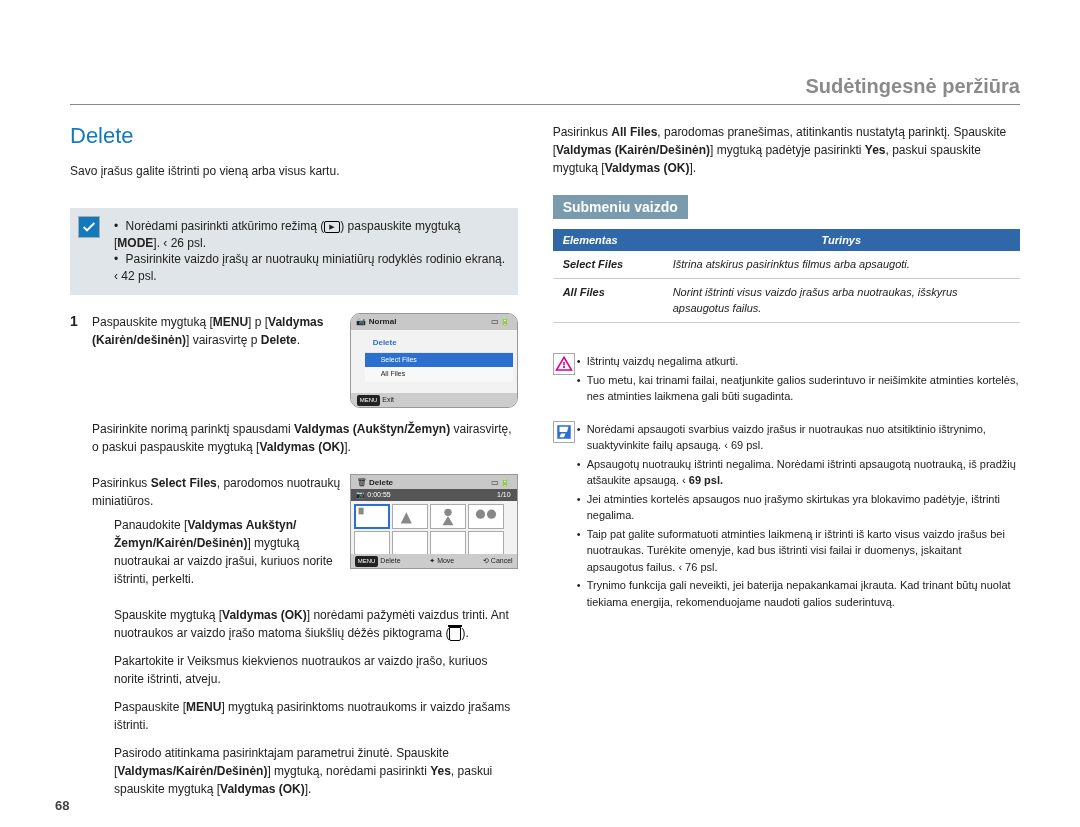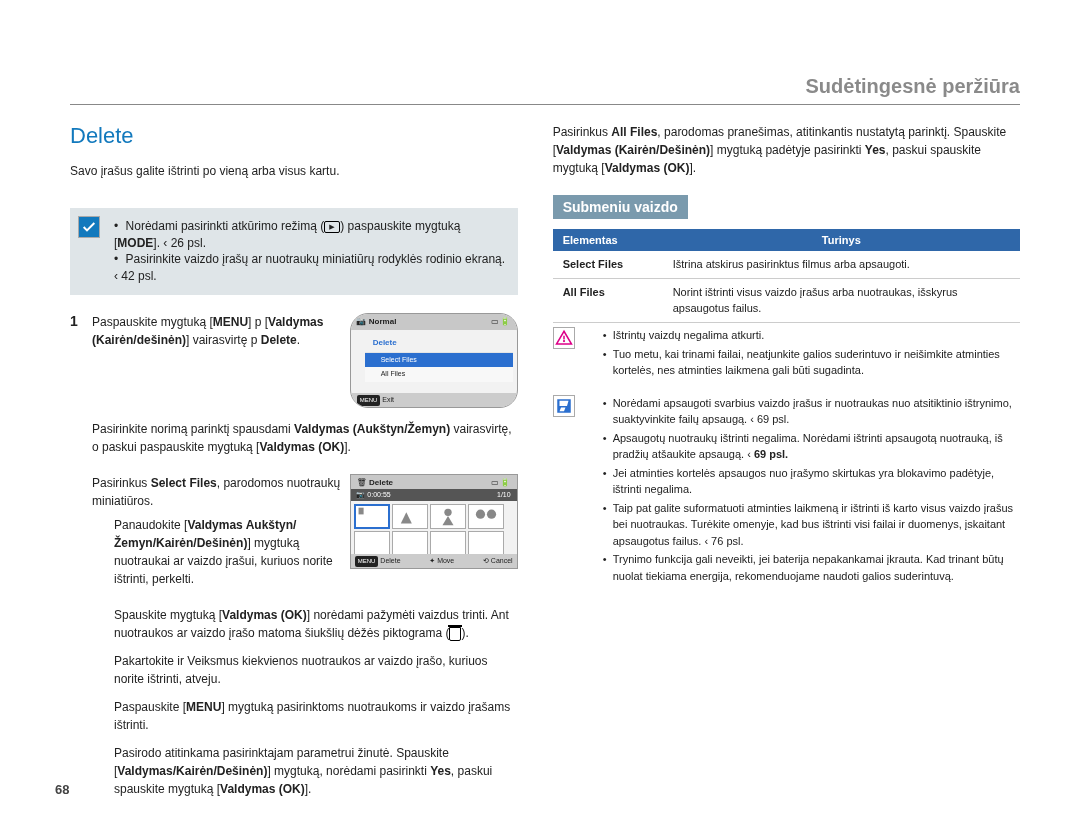--- a/index.html
+++ b/index.html
@@ -63,21 +63,21 @@
     .inline-icon::after{ content:"▶"; font-size:7px; position:absolute; left:4px; top:0; }
     .step { display:flex; margin-bottom:12px; }
     .step-num { width:22px; font-weight:bold; font-size:14px; flex-shrink:0; }
     .step-body { flex:1; line-height:1.5; }
     .step-body p { margin-bottom:6px; }
     .sub-step { padding-left:22px; margin-bottom:10px; line-height:1.5; }
     .mock-ui {
       float:right;
       width:168px; height:95px;
       border:1px solid #999;
-      border-radius:18px;
+      border-radius:10px;
       background:#f2f2f2;
       margin-left:8px;
       position:relative;
       overflow:hidden;
     }
     .mock-ui-top {
       height:16px; background:#c8c8c8;
       font-size:8px; padding:3px 6px;
       display:flex; justify-content:space-between; align-items:center;
     }
@@ -118,39 +118,39 @@
     .right-first-p { line-height:1.5; margin-bottom:18px; }
     .sublabel {
       display:inline-block;
       background:#7a9aad;
       color:#fff;
       font-size:14px;
       padding:4px 10px;
       margin-bottom:10px;
       font-weight:bold;
     }
-    table.sm { width:100%; border-collapse:collapse; margin-bottom:4px;}
+    table.sm { width:100%; border-collapse:collapse; margin-bottom:30px;font-style:italic;}
     table.sm th { background:#2f67a9; color:#fff; font-size:11px; padding:5px 10px; text-align:left; }
     table.sm th:first-child { width:110px; }
     table.sm td { padding:6px 10px; border-bottom:1px solid #ccc; font-size:11px; line-height:1.4; vertical-align:top;}
     table.sm td:first-child { font-weight:bold; }
-    .note-box { display:flex; gap:28px; margin-bottom:14px; }
+    .note-box { display:flex; gap:2px; margin-bottom:14px; }
     .note-box .nicon {
       width:22px; height:22px; flex-shrink:0;
       border:1px solid #aaa;
       display:flex; align-items:center; justify-content:center;
     }
     .nicon.warn { background:#fff; }
     .nicon.tip { background:#fff; }
     .nicon svg { width:18px; height:18px; }
     .note-box ul { list-style:none; font-size:11px; line-height:1.5; }
     .note-box li { padding-left:10px; position:relative; margin-bottom:2px;}
     .note-box li::before { content:"•"; position:absolute; left:0; }
     .page-num {
-      position:absolute; bottom:30px; left:55px;
+      position:absolute; bottom:14px; left:55px;
       font-size:13px; font-weight:bold; color:#444;
     }
     b { font-weight:bold; }
   </style>
 </head>
 <body>
 
 <div class="page-container">
   <div class="section-header">Sudėtingesnė peržiūra</div>
 

